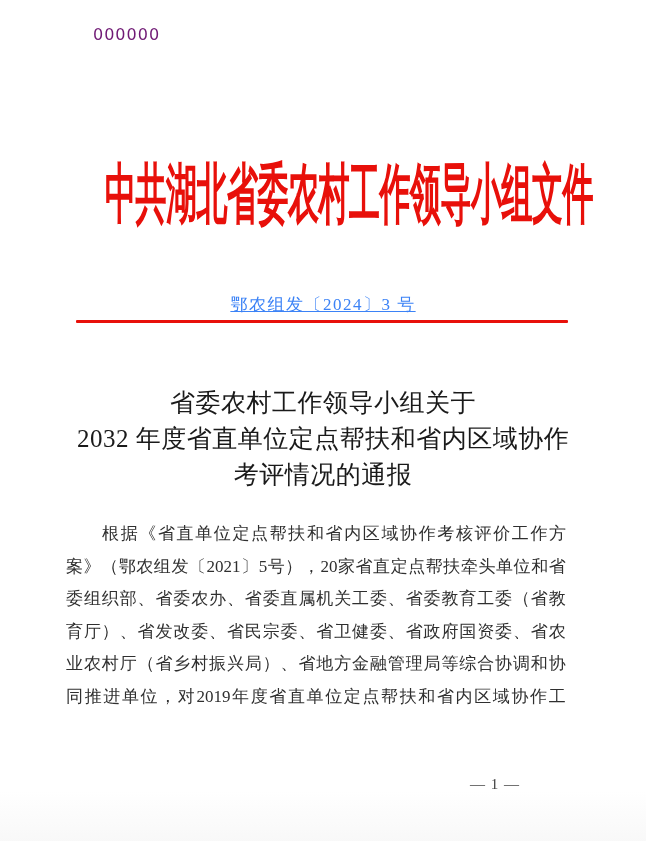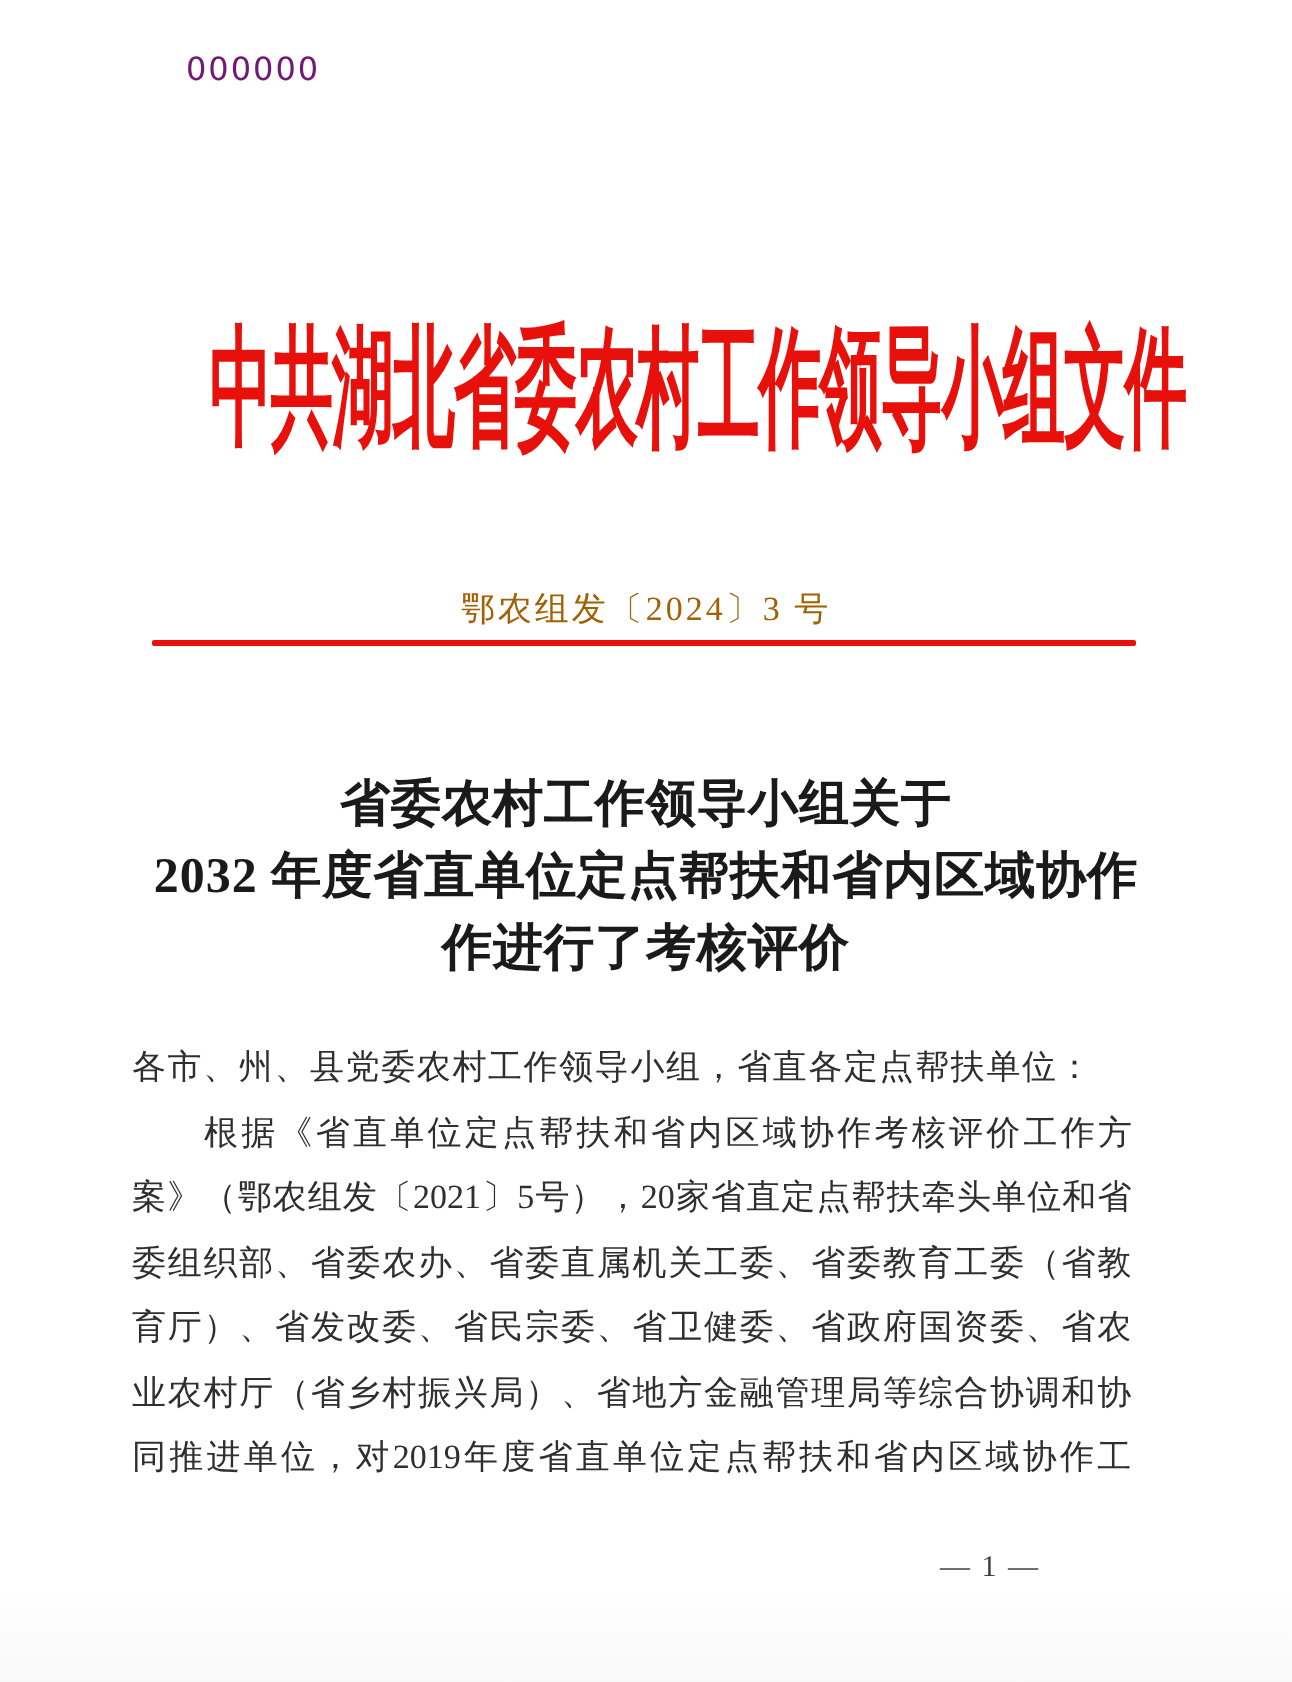--- a/index.html
+++ b/index.html
@@ -38,29 +38,29 @@
     padding-left:26px;
   }
   .org-title{
     display:inline-block;
     font-size:31px;font-weight:700;color:var(--red);
     line-height:36px;white-space:nowrap;letter-spacing:-0.5px;
     transform:scaleY(2.1);transform-origin:50% 0%;
   }
   .doc-number{
     position:absolute;top:293px;left:0;width:646px;
-    text-align:center;font-size:17px;color:#a16207;letter-spacing:1.5px;
+    text-align:center;font-size:17px;color:#3b82f6;letter-spacing:1.5px;text-decoration:underline;
   }
   .red-rule{
     position:absolute;left:76px;top:320px;width:492px;height:3px;
     background:var(--red);border-radius:1px;
   }
   .doc-title{
     position:absolute;top:385px;left:0;width:646px;
-    text-align:center;font-size:25px;font-weight:700;
+    text-align:center;font-size:25px;font-weight:400;
     color:var(--title-ink);line-height:36px;letter-spacing:0.5px;
   }
   .body-block{
     position:absolute;left:66px;top:518px;width:500px;
     font-size:17px;color:var(--ink);line-height:32.5px;
   }
   .salutation{
     letter-spacing:0.8px;white-space:nowrap;
   }
   .jline{
@@ -85,25 +85,24 @@
     <span class="org-title">中共湖北省委农村工作领导小组文件</span>
   </div>
 
   <div class="doc-number">鄂农组发〔2024〕3 号</div>
 
   <div class="red-rule"></div>
 
   <div class="doc-title">
     <div>省委农村工作领导小组关于</div>
     <div>2032 年度省直单位定点帮扶和省内区域协作</div>
-    <div>作进行了考核评价</div>
+    <div>考评情况的通报</div>
   </div>
 
   <div class="body-block">
-    <div class="salutation">各市、州、县党委农村工作领导小组，省直各定点帮扶单位：</div>
 
     <div class="jline indent">
         <span>根</span>
         <span>据</span>
         <span>《</span>
         <span>省</span>
         <span>直</span>
         <span>单</span>
         <span>位</span>
         <span>定</span>

